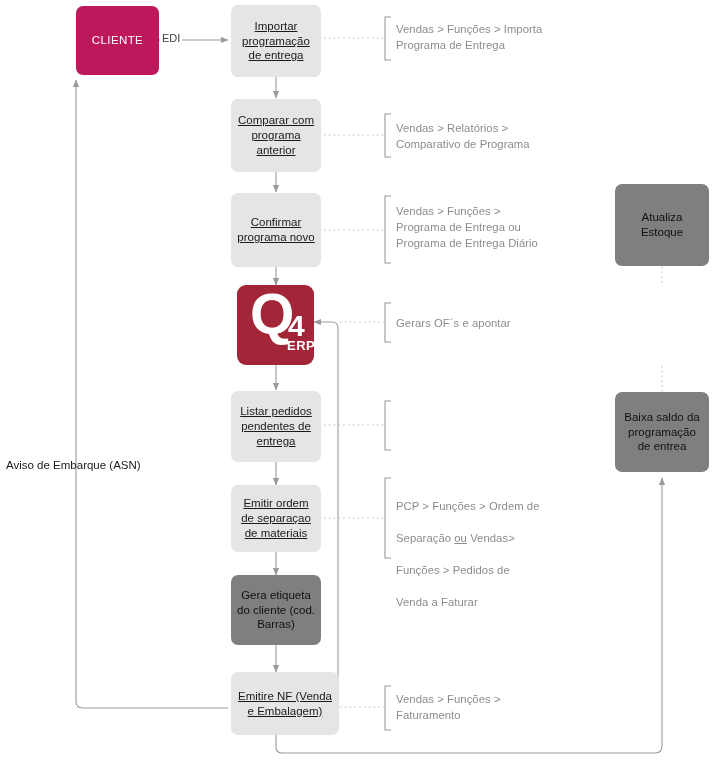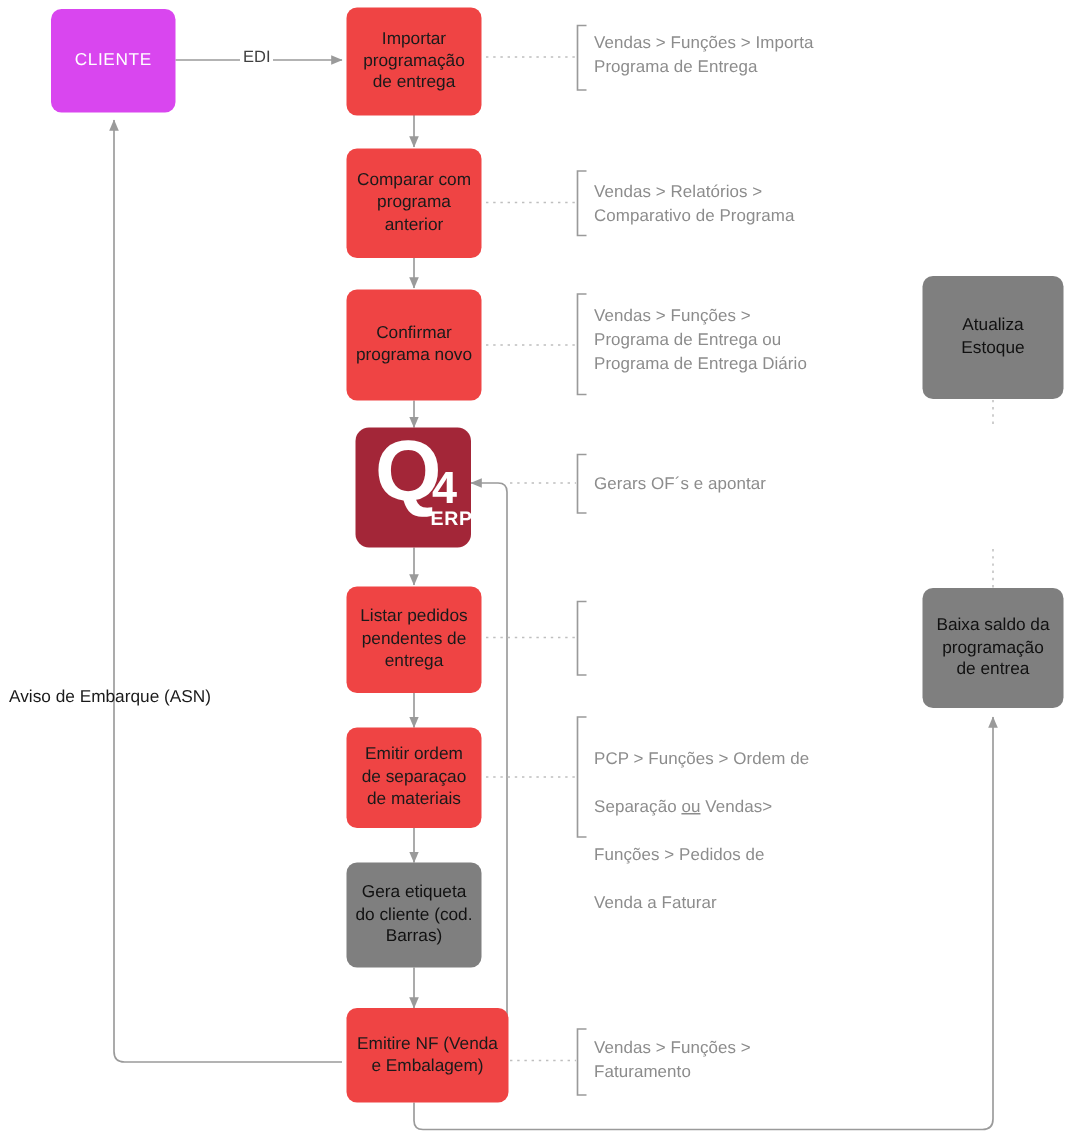--- a/index.html
+++ b/index.html
@@ -29,34 +29,36 @@
     box-sizing: border-box;
     border-radius: 7px;
     display: flex;
     align-items: center;
     justify-content: center;
     text-align: center;
     line-height: 1.28;
     padding: 2px 6px;
   }
   .node-light {
-    background: #ef4444;
+    background: #e5e5e5;
     color: #1a1a1a;
     font-size: 11.5px;
+    text-decoration: underline;
   }
   .node-dark {
     background: #7f7f7f;
     color: #111111;
     font-size: 11.5px;
   }
   .node-red {
-    background: #d946ef;
+    background: #be185d;
     color: #ffffff;
     font-size: 11.5px;
     letter-spacing: .4px;
+    margin-left: 42px;
   }
   .node-logo {
     background: #a32638;
     border-radius: 9px;
   }
   .logo-inner {
     position: relative;
     width: 100%;
     height: 100%;
     color: #ffffff;

